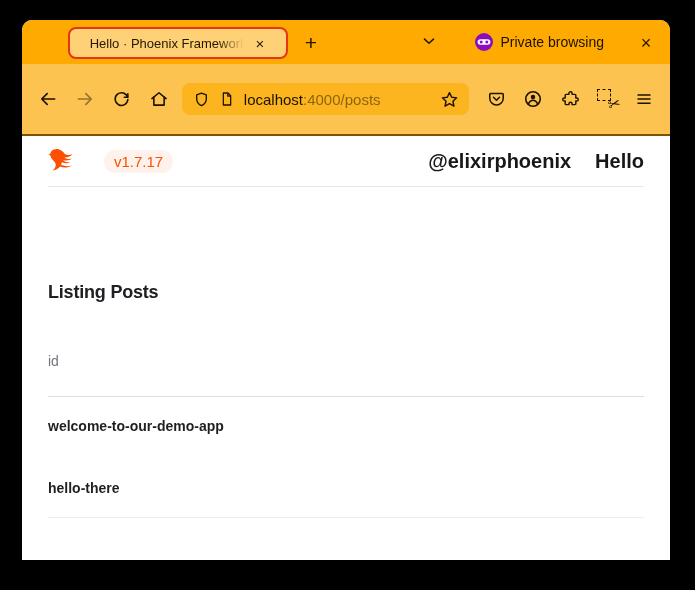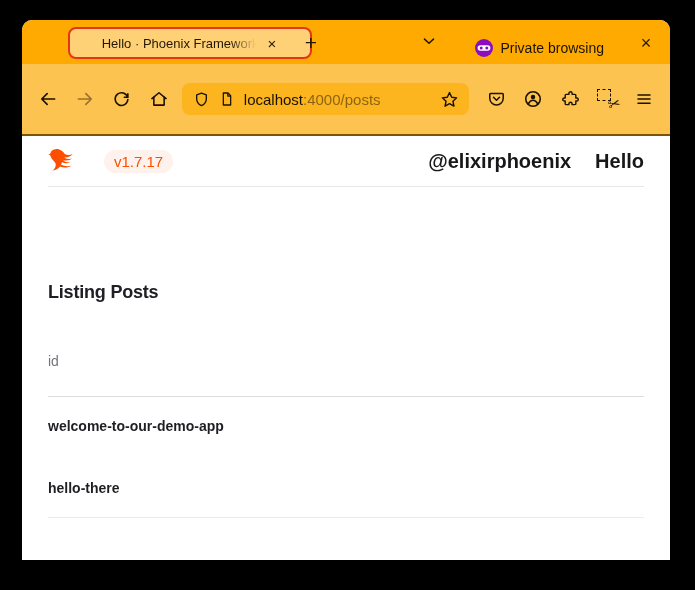--- a/index.html
+++ b/index.html
@@ -4,33 +4,33 @@
 <style>
   html,body{margin:0;padding:0;background:#000;}
   .stage{position:relative;width:695px;height:590px;background:#000;overflow:hidden;
          font-family:"Liberation Sans",sans-serif;}
   .window{position:absolute;left:22px;top:20px;width:648px;height:540px;
           border-radius:10px 10px 0 0;overflow:hidden;display:flex;flex-direction:column;
           background:#fff;}
 
   
   .titlebar{position:relative;height:44px;background:#ffaa00;flex:0 0 auto;}
-  .tab{position:absolute;left:46px;top:7px;width:244px;height:32px;background:#ffd176;
+  .tab{position:absolute;left:46px;top:7px;width:220px;height:32px;background:#ffd176;
        border:2px solid #e53517;border-radius:8px;box-sizing:border-box;
        display:flex;align-items:center;justify-content:center;gap:7px;cursor:default;}
   .tab-title{font-size:13px;color:#241700;max-width:168px;white-space:nowrap;overflow:hidden;
        -webkit-mask-image:linear-gradient(to right,#000 82%,transparent 98%);
        mask-image:linear-gradient(to right,#000 82%,transparent 98%);}
   .tab-close{font-size:15px;color:#241700;line-height:1;padding:1px 2px;cursor:pointer;}
   .tbtn{position:absolute;top:7px;height:32px;width:32px;display:flex;align-items:center;
         justify-content:center;background:none;border:none;border-radius:6px;
         font-size:19px;color:#241700;cursor:pointer;padding:0;}
   .newtab{left:273px;font-size:21px;font-weight:400;}
   .tabs-chevron{left:391px;}
-  .private{position:absolute;right:66px;top:6px;height:44px;display:flex;align-items:center;gap:7px;}
+  .private{position:absolute;right:66px;top:0;height:44px;display:flex;align-items:center;gap:7px;}
   .private-label{font-size:14px;color:#1c1200;}
   .win-close{right:8px;left:auto;font-size:18px;}
 
   
   .toolbar{height:46px;background:#fdc351;border-bottom:2px solid #7c5300;box-sizing:content-box;
            display:flex;align-items:center;padding:12px 12px;flex:0 0 auto;}
   .nbtn{width:28px;height:32px;display:flex;align-items:center;justify-content:center;
         background:none;border:none;border-radius:6px;padding:0;cursor:pointer;margin-right:9px;}
   .nbtn svg{display:block;}
   .dim{opacity:.45;}

